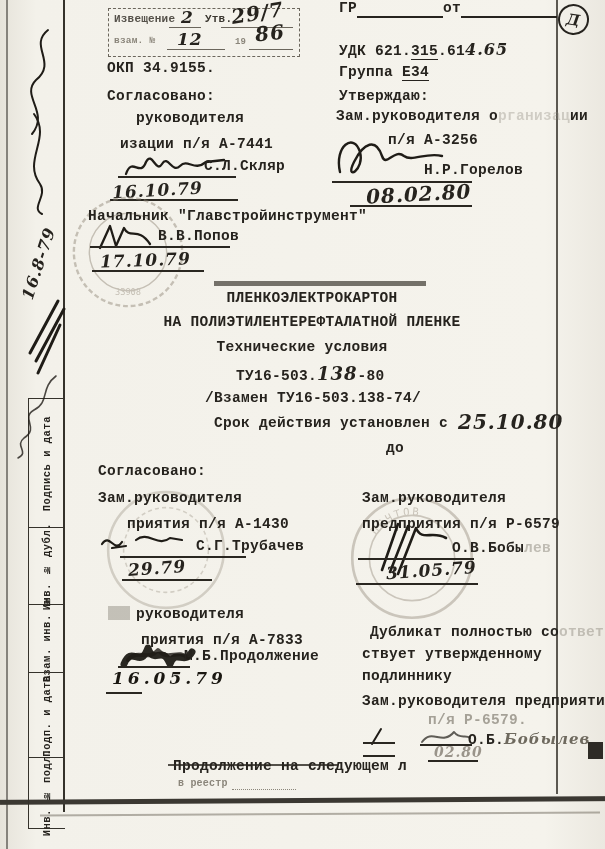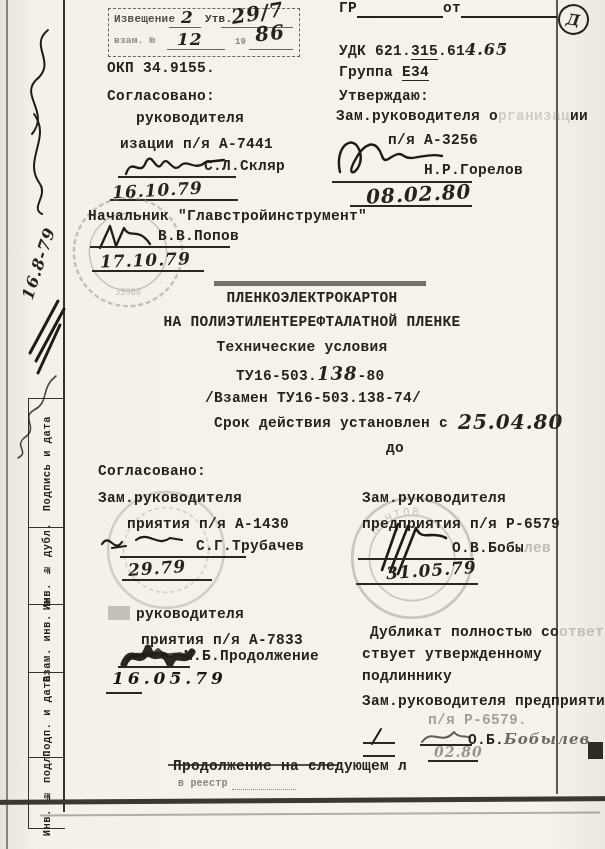--- a/index.html
+++ b/index.html
@@ -140,21 +140,21 @@
 
   <div class="abs smudge" style="left:214px;top:281px;width:212px;height:5px;background:#4a463e;opacity:.75;"></div>
   <div class="abs t" style="left:62px;top:290px;width:500px;text-align:center;">ПЛЕНКОЭЛЕКТРОКАРТОН</div>
   <div class="abs t" style="left:62px;top:314px;width:500px;text-align:center;">НА ПОЛИЭТИЛЕНТЕРЕФТАЛАТНОЙ ПЛЕНКЕ</div>
   <div class="abs t" style="left:62px;top:339px;width:480px;text-align:center;">Технические условия</div>
   <div class="abs t" style="left:236px;top:363px;">
     <span>ТУ16-503.</span><span class="hw" style="font-size:18px;font-style:italic;">138</span><span>-80</span>
   </div>
   <div class="abs t" style="left:205px;top:390px;">/Взамен ТУ16-503.138-74/</div>
   <div class="abs t" style="left:214px;top:415px;">Срок действия установлен с</div>
-  <div class="abs hw hw-big" style="left:458px;top:410px;">25.04.80</div>
+  <div class="abs hw hw-big" style="left:458px;top:410px;">25.10.80</div>
   <div class="abs t" style="left:386px;top:440px;">до</div>
 
   <div class="abs t" style="left:98px;top:463px;">Согласовано:</div>
 
   <svg class="seal" style="left:104px;top:488px;opacity:.32;" width="124" height="124" viewBox="0 0 120 120">
     <circle cx="60" cy="60" r="56" stroke-width="2.5"></circle>
     <circle cx="60" cy="60" r="41" stroke-width="1.5" stroke-dasharray="4 3"></circle>
   </svg>
   <div class="abs t" style="left:98px;top:490px;">Зам.руководителя</div>
   <div class="abs t" style="left:127px;top:516px;">приятия п/я А-1430</div>

